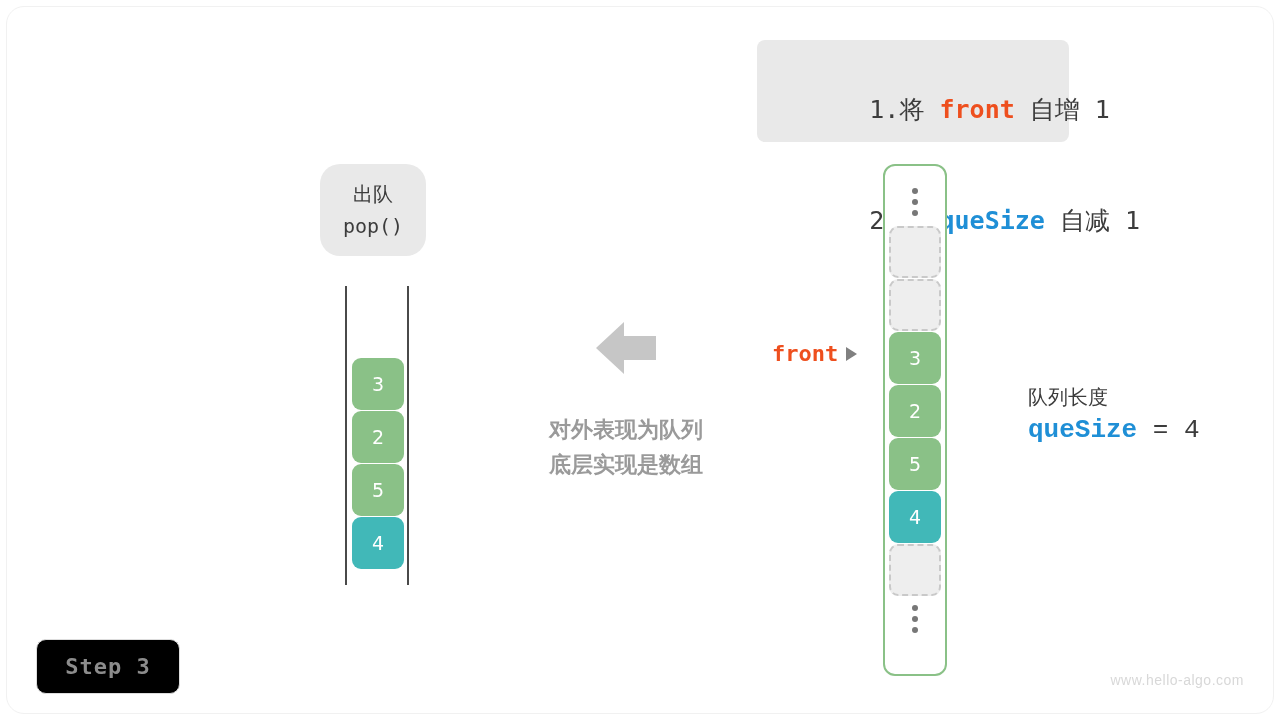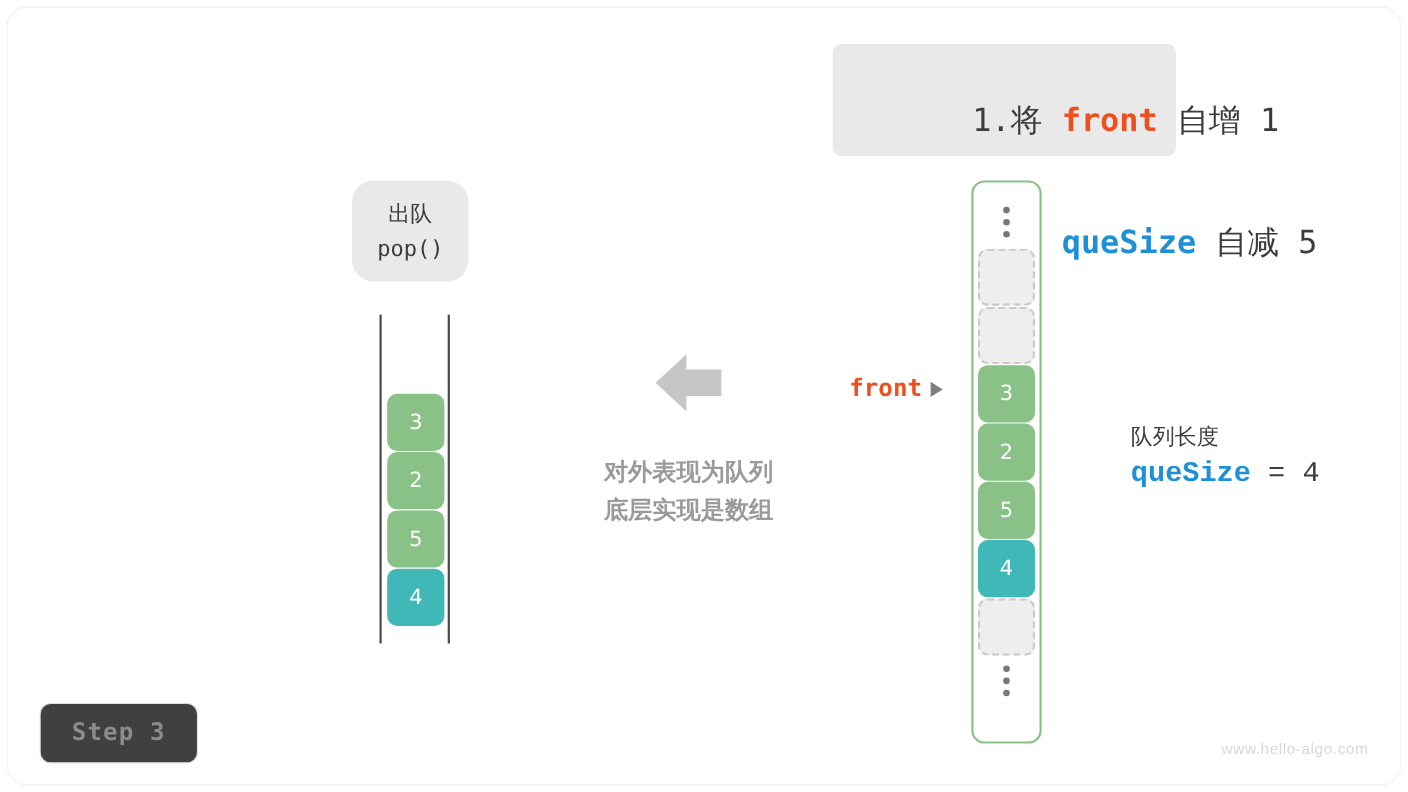--- a/index.html
+++ b/index.html
@@ -35,21 +35,21 @@
     top: 40px;
     width: 312px;
     height: 102px;
     background: #e9e9e9;
     border-radius: 8px;
     box-sizing: border-box;
     padding: 14px 22px 0 22px;
   }
   .instr-line {
     font-family: "DejaVu Sans Mono", monospace;
-    font-size: 29px;
+    font-size: 25px;
     line-height: 37px;
     color: #3c3c3c;
     white-space: pre;
   }
   .tok-front {
     color: #ee4f1e;
     font-weight: bold;
   }
   .tok-quesize {
     color: #1f8fd6;
@@ -227,21 +227,21 @@
   
   #step-badge {
     position: absolute;
     left: 36px;
     top: 639px;
     width: 144px;
     height: 55px;
     border: 1px solid #dddddd;
     border-radius: 10px;
     box-sizing: border-box;
-    background: #404040;
+    background: #000000;
     display: flex;
     align-items: center;
     justify-content: center;
   }
   #step-badge-label {
     font-family: "DejaVu Sans Mono", monospace;
     font-size: 22px;
     font-weight: bold;
     color: #8c8c8c;
     letter-spacing: 1px;
@@ -262,21 +262,21 @@
 <body>
 
 <div id="canvas">
   <div id="page-frame"></div>
 
   <div id="instruction-box">
     <div class="instr-line">
       <span>1.</span><span>将 </span><span class="tok-front">front</span><span> 自增 1</span>
     </div>
     <div class="instr-line">
-      <span>2.</span><span>将 </span><span class="tok-quesize">queSize</span><span> 自减 5</span>
+      <span>2.</span><span>将 </span><span class="tok-quesize">queSize</span><span> 自减 1</span>
     </div>
   </div>
 
   <div id="pop-box">
     <div class="pop-line">出队</div>
     <div class="pop-line">pop()</div>
   </div>
 
   <div id="left-column">
     <div class="rail rail-left"></div>

